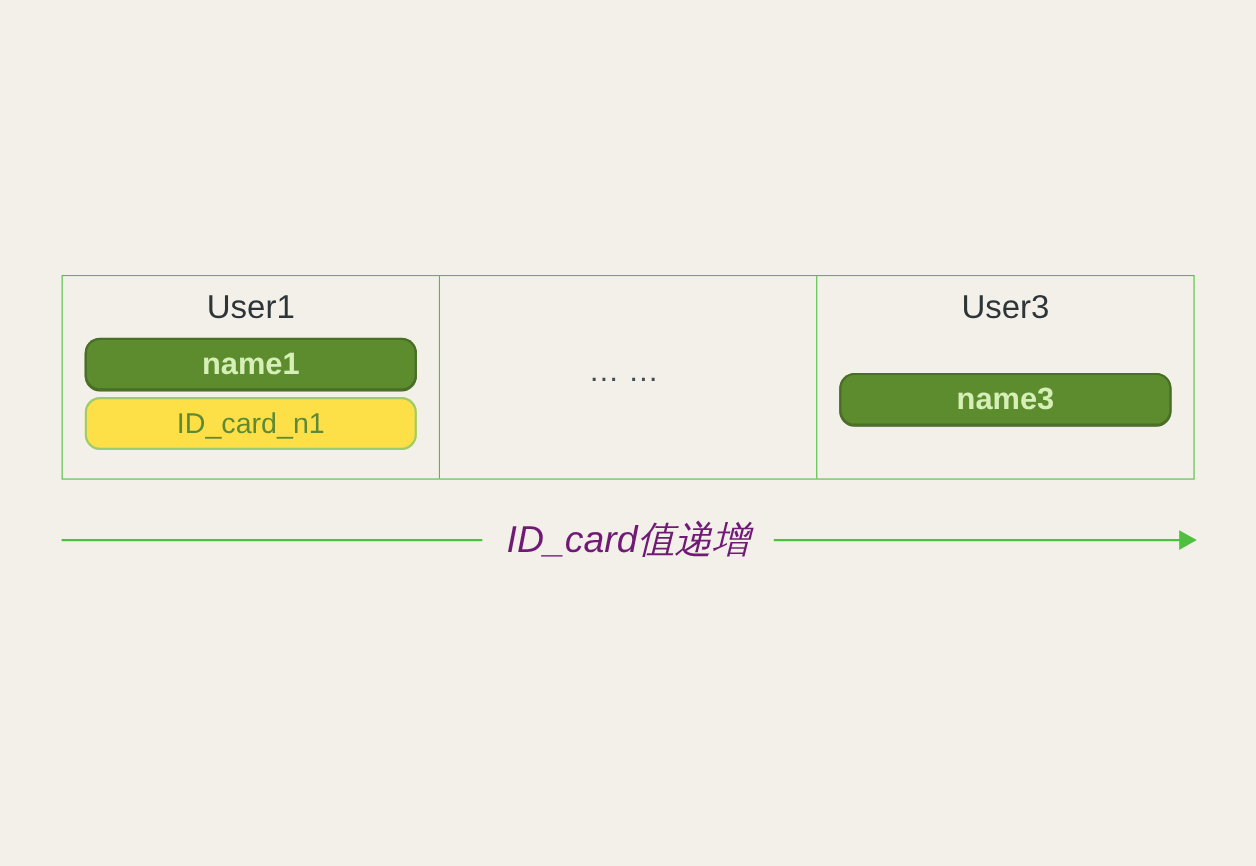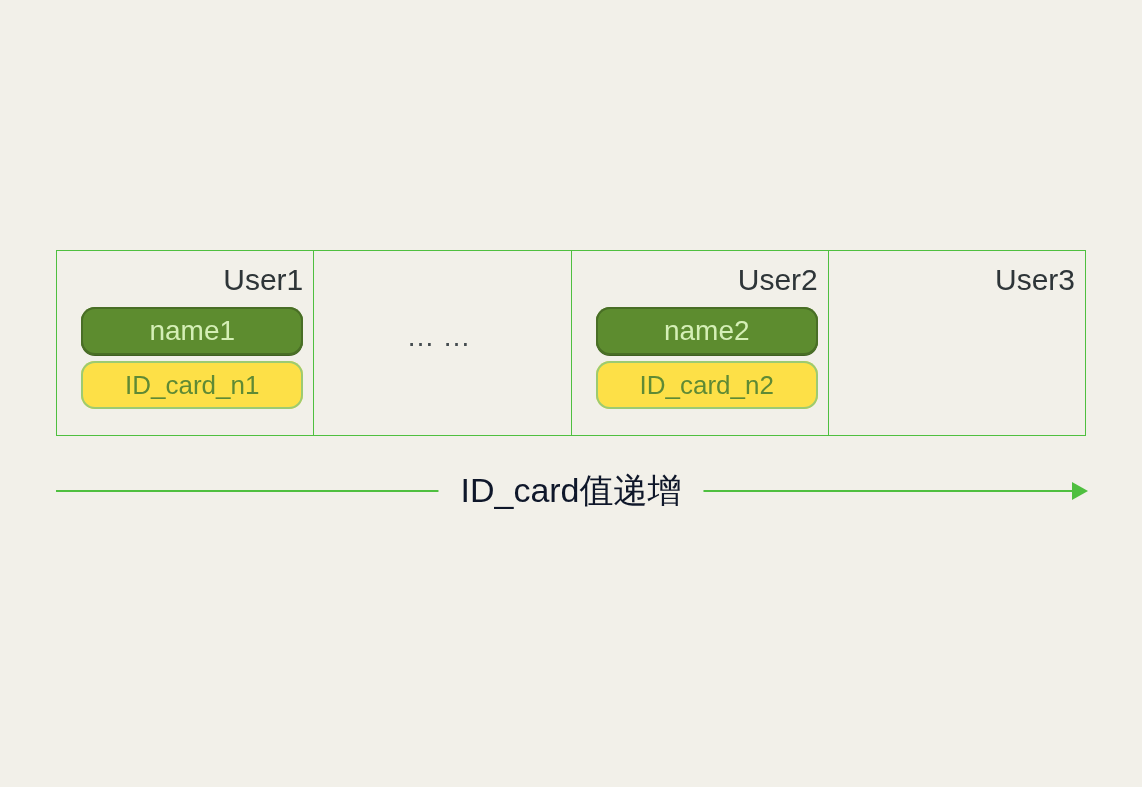--- a/index.html
+++ b/index.html
@@ -23,21 +23,21 @@
     border: 1.5px solid #4fbf3f;
     width: 1030px;
     height: 186px;
   }
   .cell {
     flex: 1 1 0;
     border-right: 1.5px solid #4fbf3f;
     padding: 12px 10px 14px 10px;
     display: flex;
     flex-direction: column;
-    align-items: flex-end;
+    align-items: center;
     justify-content: flex-start;
   }
   .cell:last-child { border-right: none; gap: 32px; }
   .cell-title {
     font-size: 30px;
     color: #2e3538;
     margin-bottom: 10px;
   }
   .pill {
     width: 94%;
@@ -46,20 +46,21 @@
     display: flex;
     align-items: center;
     justify-content: center;
     font-size: 28px;
     position: relative;
   }
   .pill.dark {
     background: #5d8c2f;
     color: #d5efb6;
     box-shadow: inset 0 0 0 2px #496e26, 0 1px 0 #3f5f21;
+    font-weight: bold;
   }
   .pill.light {
     background: #fde047;
     color: #5f8a35;
     margin-top: 6px;
     box-shadow: inset 0 0 0 2px #9ccb72;
     font-size: 26px;
   }
   .ellipsis-cell {
     display: flex;
@@ -96,43 +97,40 @@
     border-bottom: 9px solid transparent;
   }
   .arrow-label {
     position: absolute;
     left: 50%;
     top: 6px;
     transform: translateX(-50%);
     background: #f2f0e9;
     padding: 0 22px;
     font-size: 34px;
-    color: #0f172a;
+    color: #701a75;
     white-space: nowrap;
+    font-style: italic;
   }
 </style>
 </head>
 <body>
 
 <div class="row">
   <div class="cell">
     <div class="cell-title">User1</div>
     <div class="pill dark">name1</div>
     <div class="pill light">ID_card_n1</div>
   </div>
   <div class="cell ellipsis-cell">
     <div class="ellipsis">……</div>
   </div>
   <div class="cell">
-    <div class="cell-title">User2</div>
-    <div class="pill dark">name2</div>
-    <div class="pill light">ID_card_n2</div>
-  </div>
-  <div class="cell">
     <div class="cell-title">User3</div>
+    <div class="pill dark">name3</div>
   </div>
 </div>
 
 <div class="arrow-wrap">
   <div class="arrow-line"></div>
   <div class="arrow-head"></div>
   <div class="arrow-label">ID_card值递增</div>
 </div>
 
 </body></html>

